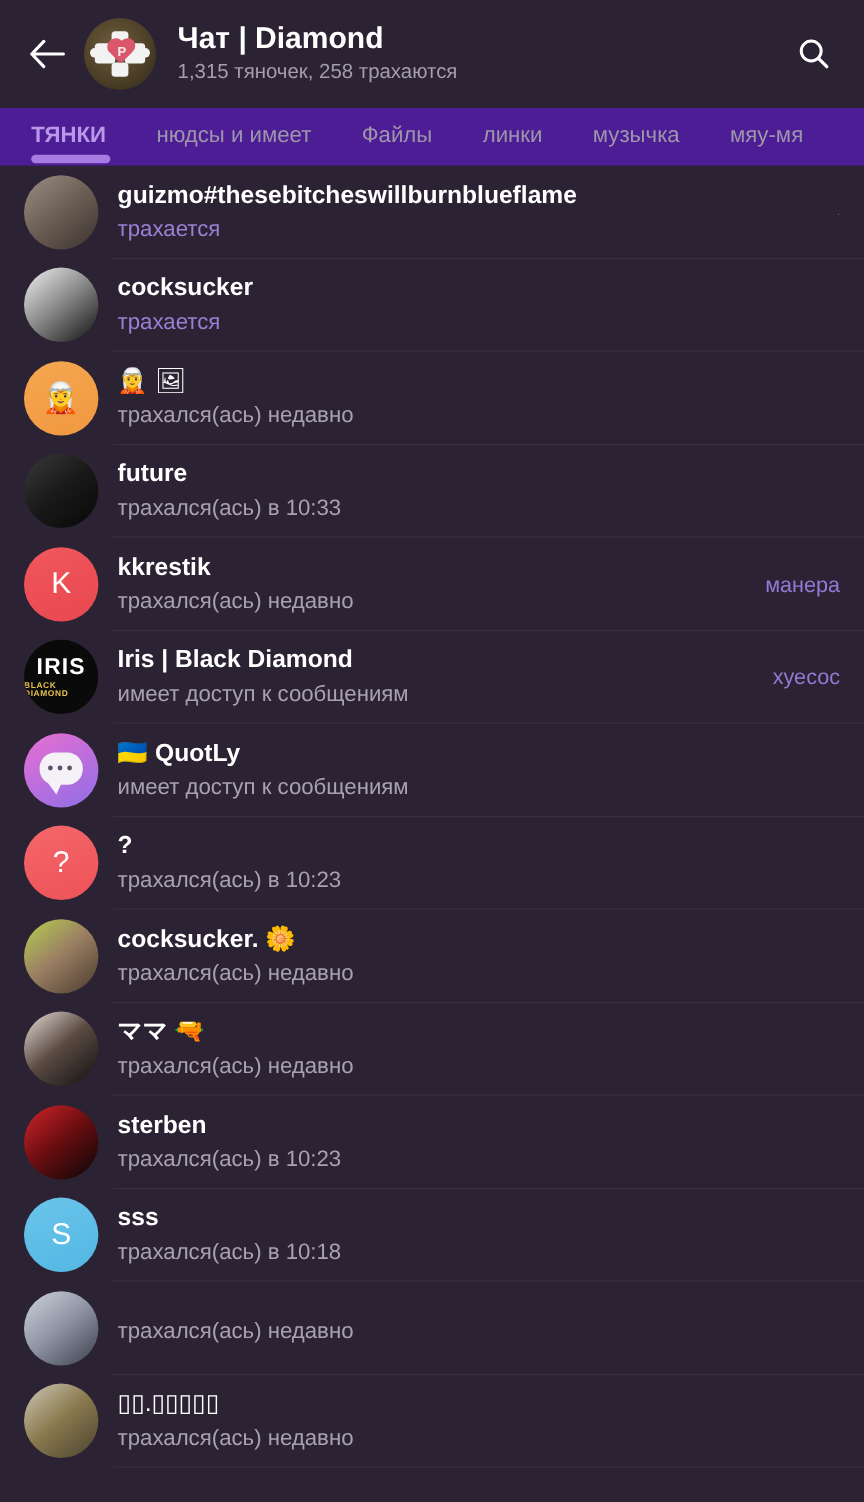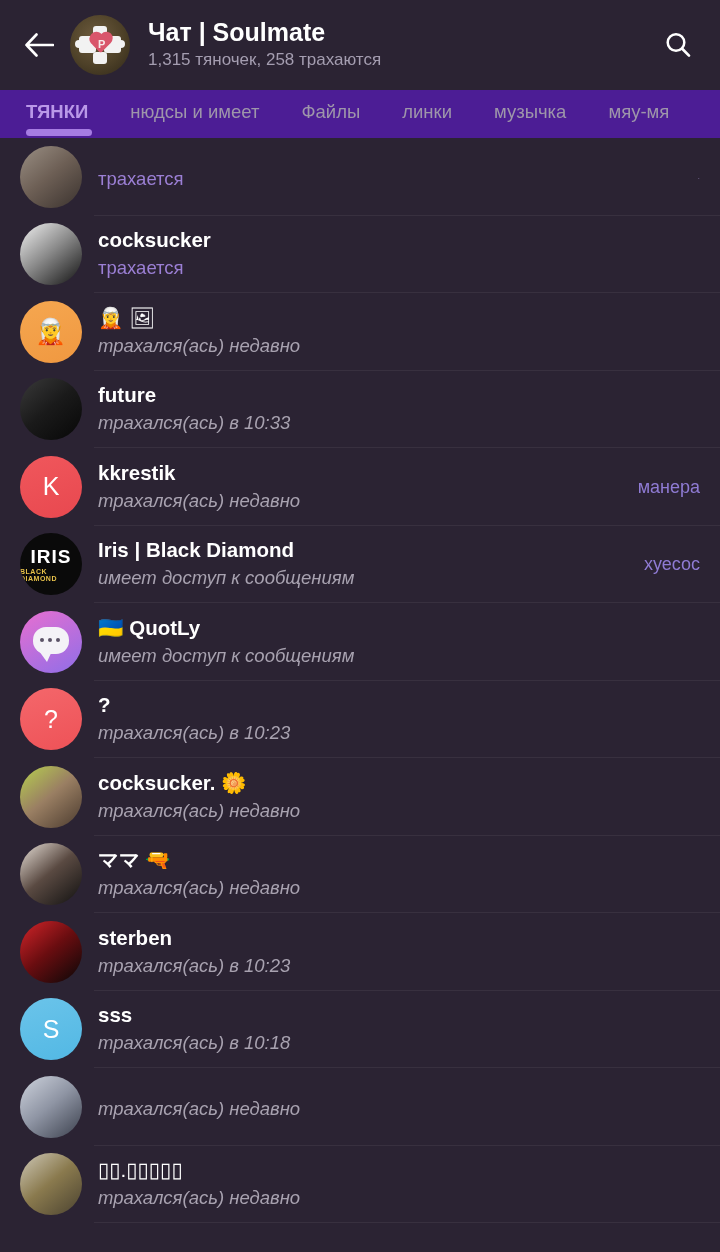--- a/index.html
+++ b/index.html
@@ -102,21 +102,21 @@
   .rname {
     color:#ffffff; font-size:20.5px; font-weight:bold; line-height:1.15;
     white-space:nowrap; overflow:hidden; text-overflow:clip;
   }
   .rname.thin { font-weight:normal; }
   .rstat {
     font-size:18.5px; line-height:1.3; margin-top:4px;
     white-space:nowrap; overflow:hidden;
   }
   .rstat.online  { color:#9b7fd4; }
-  .rstat.offline { color:#a29ba e; color:#a8a2b0;font-style:italic; }
+  .rstat.offline { color:#a29ba e; color:#a8a2b0; }
   .badge {
     flex:0 0 auto; margin-left:14px;
     color:#8f7bd4; font-size:18px; line-height:1; white-space:nowrap;
   }
   .badge.tiny { font-size:9px; color:#6d5f88; }
 
   
   .ph { position:absolute; inset:0; }
   .iris-logo {
     position:absolute; inset:0; background:#0a0a0a;
@@ -152,21 +152,21 @@
     <div class="chat-avatar">
       <span class="puz puz-t"></span>
       <span class="puz puz-b"></span>
       <span class="puz puz-l"></span>
       <span class="puz puz-r"></span>
       <span class="heart"></span>
       <span class="heart-letter">P</span>
     </div>
 
     <div class="title-block">
-      <div class="chat-title">Чат | Soulmate</div>
+      <div class="chat-title">Чат | Diamond</div>
       <div class="chat-sub">1,315 тяночек, 258 трахаются</div>
     </div>
 
     <div class="search-btn">
       <svg width="30" height="30" viewBox="0 0 30 30" aria-hidden="true">
         <circle cx="13" cy="12.5" r="8.3" stroke="#ffffff" stroke-width="2.5" fill="none"></circle>
         <path d="M19.2 18.8 L26 25.6" stroke="#ffffff" stroke-width="2.7" stroke-linecap="round" fill="none"></path>
       </svg>
     </div>
   </div>
@@ -182,20 +182,21 @@
       </div>
     <div class="tab-indicator"></div>
   </div>
 
   <div class="list" id="list-host">
       <div class="row">
         <div class="av" style="background: linear-gradient(140deg, rgb(154, 143, 132) 0%, rgb(109, 95, 85) 48%, rgb(58, 50, 46) 100%);">
           <span class="ph"></span>
         </div>
         <div class="rtext">
+          <div class="rname">guizmo#thesebitcheswillburnblueflame</div>
           <div class="rstat online">трахается</div>
         </div>
         <div class="badge tiny">.</div>
       </div>
       <div class="row">
         <div class="av" style="background: linear-gradient(140deg, rgb(242, 242, 242) 0%, rgb(138, 138, 138) 48%, rgb(16, 16, 16) 100%);">
           <span class="ph"></span>
         </div>
         <div class="rtext">
           <div class="rname">cocksucker</div>

